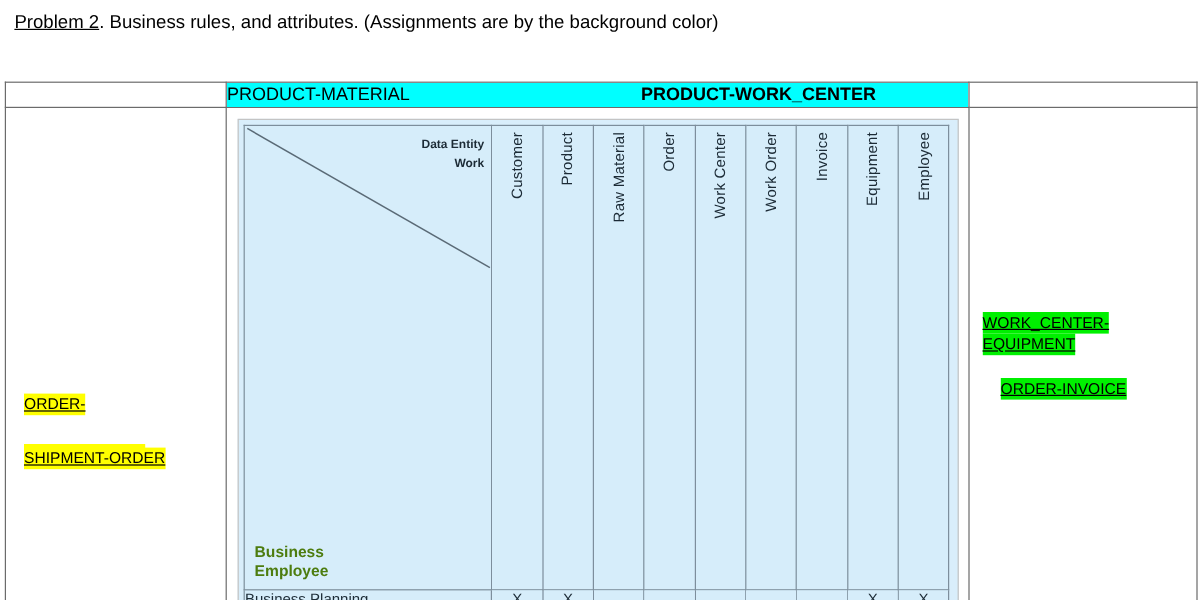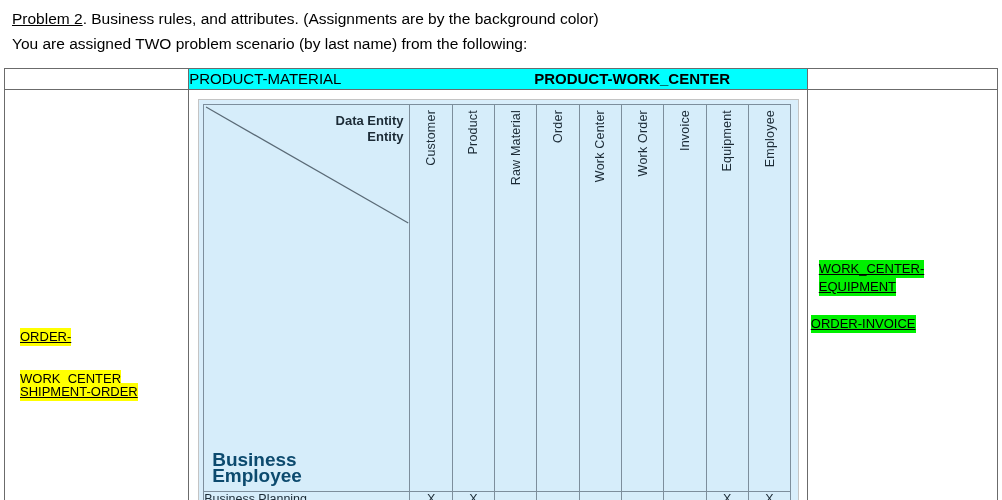--- a/index.html
+++ b/index.html
@@ -69,23 +69,23 @@
     line-height: 18px;
     white-space: nowrap;
     display: block;
     width: fit-content;
     text-decoration: underline;
   }
   .hl-yellow { background: #ffff00; margin-top: 24px; }
   .hl-green  { background: #00f000; }
 
   .left-b1  { left: 15px; top: 214px; }
-  .left-b2  { left: 15px; top: 269px; text-align: center; }
+  .left-b2  { left: 15px; top: 259px; text-align: center; }
   .right-b1 { left: 11px; top: 170px; }
-  .right-b2 { left: 3px; top: 225px; }
+  .right-b2 { left: 26px; top: 225px; }
 
   
   .matrix-wrap {
     position: relative;
     margin: 9px 8px 9px 9px;
     border: 1px solid #c4c4c4;
     background: #d9eefb;
     padding: 4px 3px 4px 4px;
   }
   .matrix {
@@ -112,34 +112,34 @@
   }
   .corner .diag {
     position: absolute;
     left: 0; top: 0; right: 0; bottom: 0;
   }
   .corner .det {
     position: absolute;
     right: 6px;
     top: 8px;
     font-weight: bold;
-    font-size: 13px;
+    font-size: 10px;
     line-height: 16px;
     text-align: right;
     color: #1c2b36;
   }
   .corner .bf {
     position: absolute;
     left: 8px;
     bottom: 7px;
     font-weight: bold;
-    font-size: 19px;
+    font-size: 13px;
     line-height: 16px;
     text-align: left;
-    color: #0c4a6e;
+    color: #4d7c0f;
   }
   .vhead {
     height: 116px;
     vertical-align: bottom;
     text-align: center;
   }
   .vhead span {
     display: inline-block;
     writing-mode: vertical-rl;
     transform: rotate(180deg);
@@ -164,21 +164,20 @@
     position: relative;
   }
 </style>
 </head>
 <body>
 
 <div class="page">
 
   <div class="intro">
     <div class="intro-line"><span class="ul">Problem 2</span><span>.  Business rules, and attributes. (Assignments are by the background color)</span></div>
-    <div class="intro-line">You are assigned TWO problem scenario (by last name) from the following:</div>
   </div>
 
   <table class="outer">
     <colgroup>
       <col class="col-left">
         <col class="col-mid">
         <col class="col-right">
     </colgroup>
     <tbody>
       <tr class="hdr-row">
@@ -216,21 +215,21 @@
                   <col class="c-data">
               </colgroup>
               <tbody>
                 <tr>
                   <td class="corner">
                     <svg class="diag" viewBox="0 0 200 116" preserveAspectRatio="none">
                       <line x1="2" y1="2" x2="199" y2="115" stroke="#5a6a76" stroke-width="1.2"></line>
                     </svg>
                     <div class="det">
                       <div>Data Entity</div>
-                      <div>Entity</div>
+                      <div>Work</div>
                     </div>
                     <div class="bf">
                       <div>Business</div>
                       <div>Employee</div>
                     </div>
                   </td>
                   <td class="vhead"><span>Customer</span></td>
                   <td class="vhead"><span>Product</span></td>
                   <td class="vhead"><span>Raw Material</span></td>
                   <td class="vhead"><span>Order</span></td>

